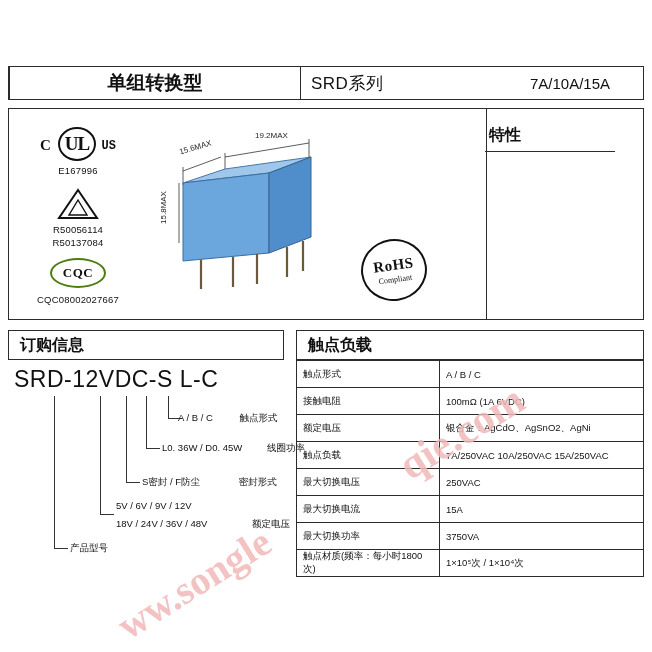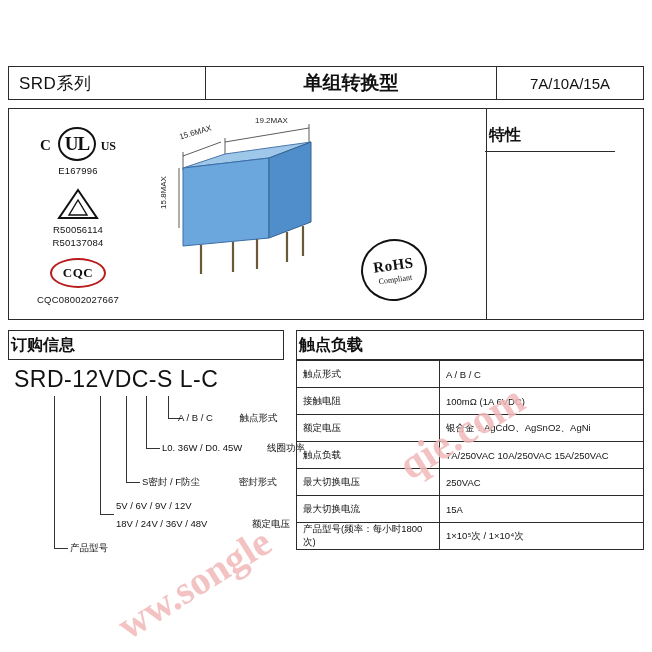--- a/index.html
+++ b/index.html
@@ -104,48 +104,48 @@
   .ul-c {
     position: absolute;
     left: 0; top: 10px;
     font-family: "Liberation Serif", serif;
     font-size: 15px;
     font-weight: bold;
   }
   .ul-us {
     position: absolute;
     right: 0; top: 12px;
-    font-family: Liberation Serif, serif;
+    font-family: Liberation Mono, monospace;
     font-size: 12px;
     font-weight: bold;
   }
   .cert-line {
     margin-top: 2px;
     font-size: 9.5px;
     letter-spacing: .2px;
   }
   .tri-svg { display:block; margin: 12px auto 0; }
   .cqc-mark {
     margin: 10px auto 6px;
     width: 52px; height: 26px;
-    border: 2px solid #b91c1c;
+    border: 2px solid #4d7c0f;
     border-radius: 50%;
     display: flex;
     align-items: center;
     justify-content: center;
     font-family: "Liberation Serif", serif;
     font-size: 13px;
     font-weight: bold;
     letter-spacing: .5px;
   }
 
   
   .relay-wrap {
     position: absolute;
-    left: 150px; top: 3px;
+    left: 150px; top: 18px;
     width: 200px; height: 190px; text-align: center;
   }
   .dim-label {
     position: absolute;
     font-size: 8px;
     color: #222;
     white-space: nowrap;
   }
 
   
@@ -209,21 +209,21 @@
   }
 
   
   .sec-bar {
     position: absolute;
     height: 30px;
     border: 1px solid #2b2b2b;
     box-sizing: border-box;
     display: flex;
     align-items: center;
-    padding-left: 2px;
+    padding-left: 11px;
     font-size: 16px;
     font-weight: bold;
   }
   #order-bar { left: 8px; top: 330px; width: 276px; }
   #load-bar  { left: 296px; top: 330px; width: 348px; }
 
   
   .order-box {
     position: absolute;
     left: 8px; top: 360px;
@@ -285,22 +285,22 @@
     transform: rotate(-32deg);
     opacity: .85;
   }
 </style>
 </head>
 <body>
 
 <div class="page">
 
   <div class="header">
+    <div class="cell c2">单组转换型</div>
     <div class="cell c1">SRD系列</div>
-    <div class="cell c2">单组转换型</div>
     <div class="cell c3">7A/10A/15A</div>
   </div>
 
   <div class="top-panel">
 
     <div class="top-left">
 
       <div class="cert">
         <div class="ul-mark">
           <div class="ul-c">C</div>
@@ -425,21 +425,25 @@
       </tr>
       <tr>
         <td class="k">最大切换电压</td>
         <td>250VAC</td>
       </tr>
       <tr>
         <td class="k">最大切换电流</td>
         <td>15A</td>
       </tr>
       <tr>
-        <td class="k">产品型号(频率：每小时1800次)</td>
+        <td class="k">最大切换功率</td>
+        <td>3750VA</td>
+      </tr>
+      <tr>
+        <td class="k">触点材质(频率：每小时1800次)</td>
         <td>1×10⁵次 / 1×10⁴次</td>
       </tr>
     </tbody>
   </table>
 
   <div class="wm wm1">qie.com</div>
   <div class="wm wm2">ww.songle</div>
 
 </div>
 

